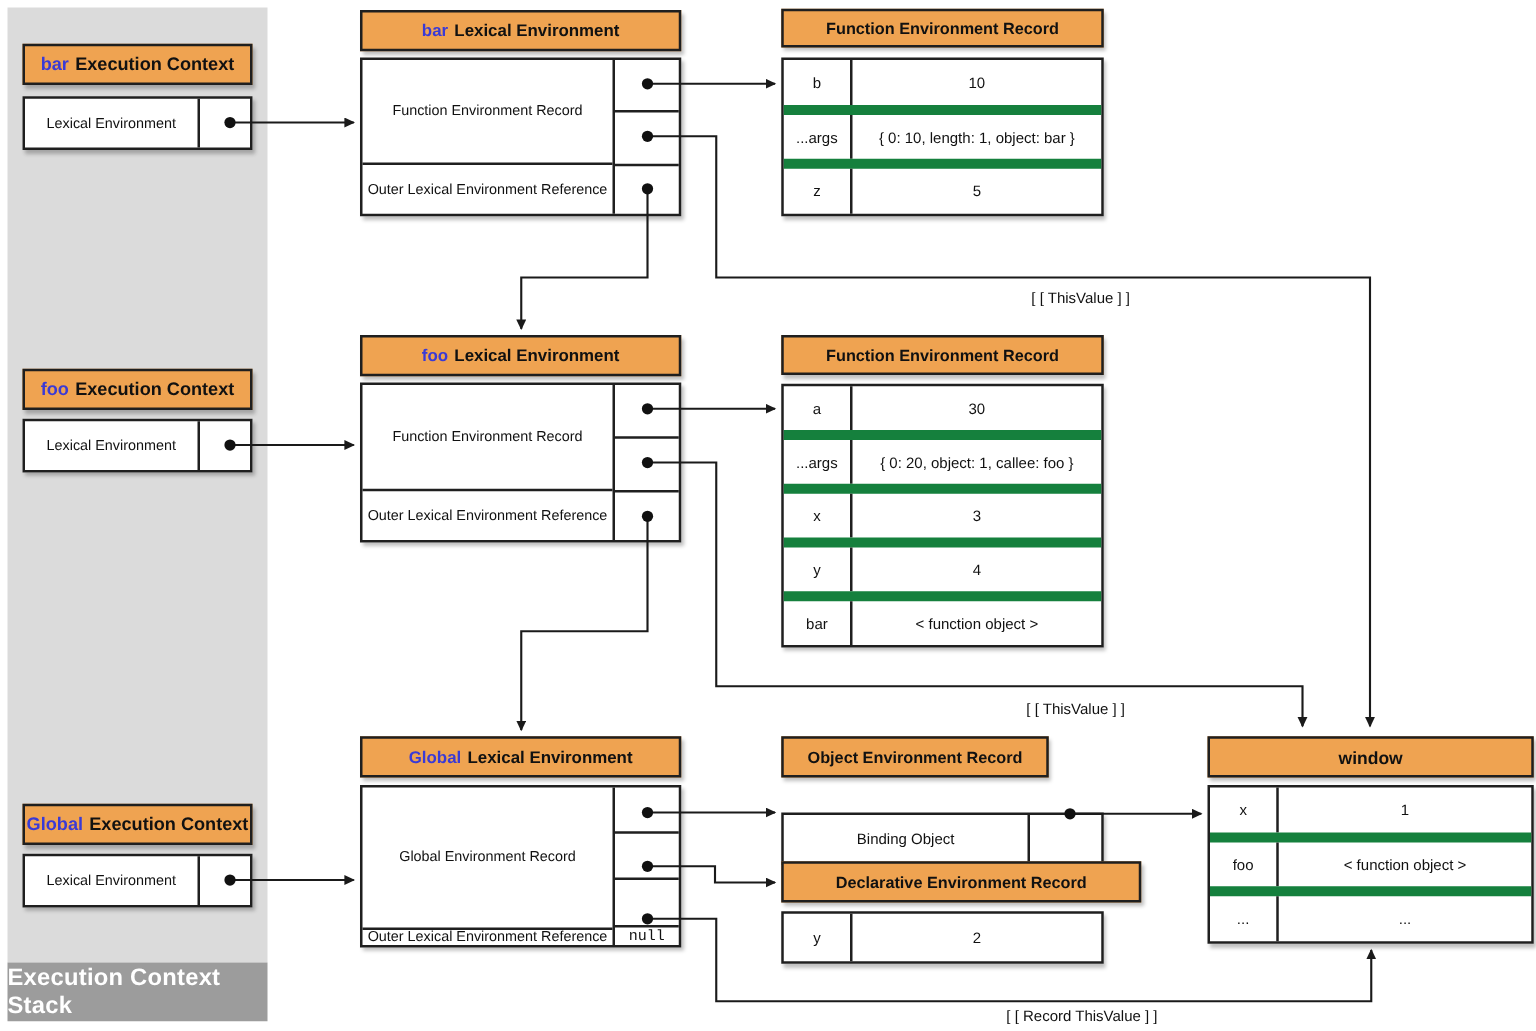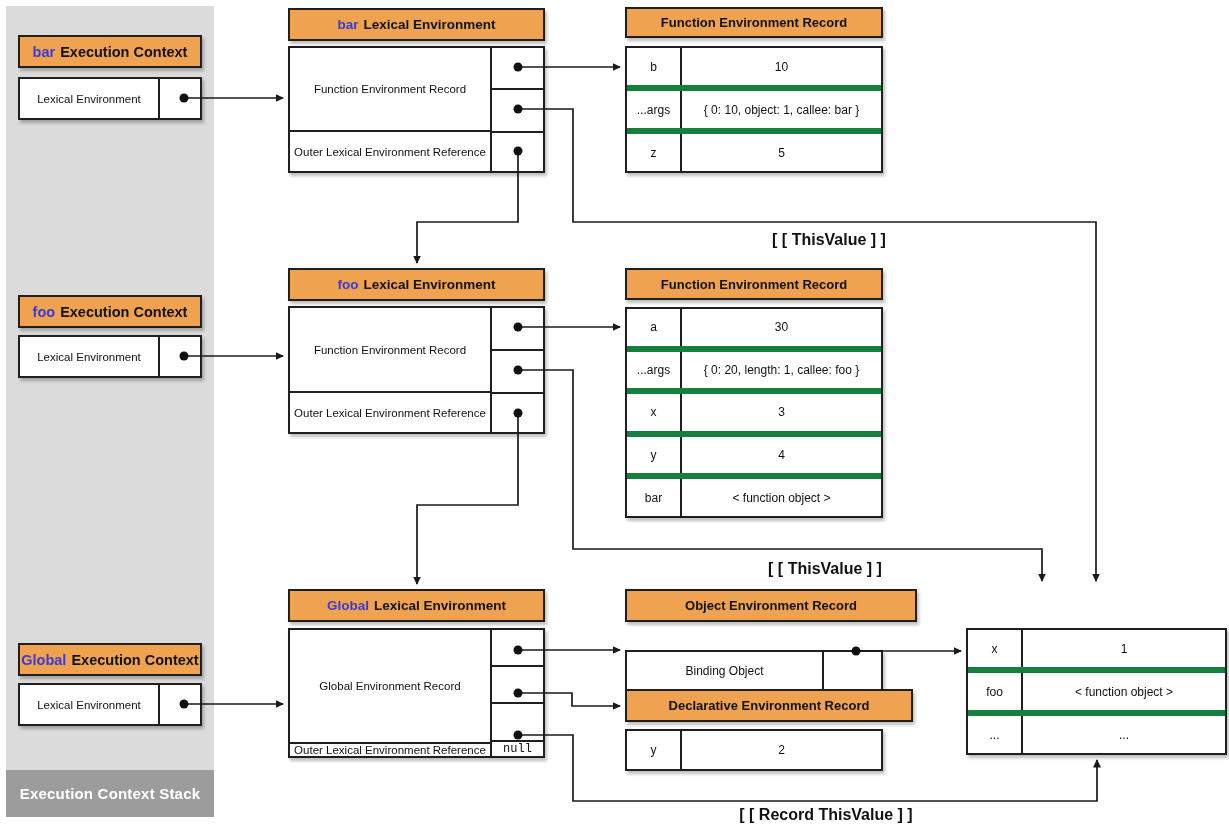--- a/index.html
+++ b/index.html
@@ -2,47 +2,47 @@
 <html><head>
 <meta charset="utf-8">
 <style>
   html,body { margin:0; padding:0; background:#ffffff; }
   body { font-family: "Liberation Sans", "DejaVu Sans", sans-serif; color:#111; }
   .canvas { position:relative; width:1229px; height:825px; background:#fff; overflow:hidden; }
   .abs { position:absolute; box-sizing:border-box; }
 
   
   .stack-bg { background:#dbdbdb; }
-  .stack-band { background:#9c9c9c; color:#ffffff; font-weight:bold; font-size:15px;
+  .stack-band { background:#9c9c9c; color:#ffffff; font-weight:bold; font-size:19px;
                 display:flex; align-items:center; justify-content:center; letter-spacing:.2px; }
 
   
   .hdr { background:#efa351; border:2px solid #1f1f1f; display:flex; align-items:center;
          justify-content:center; font-size:13.5px; font-weight:bold;
          box-shadow:2px 3px 3px rgba(0,0,0,0.25); white-space:pre; }
   .hdr.rec { font-size:13px; }
   .kw { color:#3a3ad6; margin-right:5px; }
 
   
   .tbl { background:#ffffff; border:2px solid #1f1f1f; display:flex;
          box-shadow:2px 3px 3px rgba(0,0,0,0.25); font-size:12px; }
   .col { display:flex; flex-direction:column; }
   .cell { display:flex; align-items:center; justify-content:center; text-align:center; padding:0 3px; }
   .bt { border-top:2px solid #1f1f1f; }
   .bl { border-left:2px solid #1f1f1f;font-family:Liberation Mono, monospace; }
   .grow { flex:1 1 auto; }
 
   
   .kv-row { display:flex; flex:1 1 0; }
-  .kv-row + .kv-row { border-top:6px solid #15803d; }
+  .kv-row + .kv-row { border-top:8px solid #15803d; }
   .kv-key { width:53px; border-right:2px solid #1f1f1f; display:flex; align-items:center; justify-content:center; }
   .kv-val { flex:1; display:flex; align-items:center; justify-content:center; padding:0 4px; }
 
   .small { font-size:11.5px; }
-  .lbl { font-size:16px; text-align:center; white-space:pre;font-weight:bold; }
+  .lbl { font-size:12px; text-align:right; white-space:pre; }
   svg.connectors { position:absolute; left:0; top:0; z-index:6; pointer-events:none; }
 </style>
 </head>
 <body>
 
 <div class="canvas">
 
   <div class="abs stack-bg" style="left:6px;top:6px;width:208px;height:764px"></div>
   <div class="abs stack-band" style="left:6px;top:770px;width:208px;height:47px">
     <span>Execution Context Stack</span>
@@ -88,21 +88,21 @@
   </div>
 
   <div class="abs hdr rec" style="left:625px;top:7px;width:258px;height:31px">Function Environment Record</div>
   <div class="abs tbl col" style="left:625px;top:46px;width:258px;height:127px;flex-direction:column">
     <div class="kv-row">
       <div class="kv-key">b</div>
       <div class="kv-val">10</div>
     </div>
     <div class="kv-row">
       <div class="kv-key">...args</div>
-      <div class="kv-val">{ 0: 10, object: 1, callee: bar }</div>
+      <div class="kv-val">{ 0: 10, length: 1, object: bar }</div>
     </div>
     <div class="kv-row">
       <div class="kv-key">z</div>
       <div class="kv-val">5</div>
     </div>
   </div>
 
   <div class="abs hdr" style="left:288px;top:268px;width:257px;height:33px">
     <span class="kw">foo</span><span>Lexical Environment</span>
   </div>
@@ -119,21 +119,21 @@
   </div>
 
   <div class="abs hdr rec" style="left:625px;top:268px;width:258px;height:32px">Function Environment Record</div>
   <div class="abs tbl col" style="left:625px;top:307px;width:258px;height:211px;flex-direction:column">
     <div class="kv-row">
       <div class="kv-key">a</div>
       <div class="kv-val">30</div>
     </div>
     <div class="kv-row">
       <div class="kv-key">...args</div>
-      <div class="kv-val">{ 0: 20, length: 1, callee: foo }</div>
+      <div class="kv-val">{ 0: 20, object: 1, callee: foo }</div>
     </div>
     <div class="kv-row">
       <div class="kv-key">x</div>
       <div class="kv-val">3</div>
     </div>
     <div class="kv-row">
       <div class="kv-key">y</div>
       <div class="kv-val">4</div>
     </div>
     <div class="kv-row">
@@ -151,34 +151,35 @@
       <div class="cell bt grow small">Outer Lexical Environment Reference</div>
     </div>
     <div class="col bl grow">
       <div class="cell" style="height:41px"></div>
       <div class="cell bt" style="height:42px"></div>
       <div class="cell bt" style="height:42px"></div>
       <div class="cell bt grow">null</div>
     </div>
   </div>
 
-  <div class="abs hdr rec" style="left:625px;top:589px;width:292px;height:33px">Object Environment Record</div>
+  <div class="abs hdr rec" style="left:625px;top:589px;width:214px;height:33px">Object Environment Record</div>
   <div class="abs tbl" style="left:625px;top:650px;width:258px;height:42px">
     <div class="cell grow">Binding Object</div>
     <div class="cell bl" style="width:51px"></div>
   </div>
 
   <div class="abs hdr rec" style="left:625px;top:689px;width:288px;height:33px">Declarative Environment Record</div>
   <div class="abs tbl col" style="left:625px;top:729px;width:258px;height:42px;flex-direction:column">
     <div class="kv-row">
       <div class="kv-key">y</div>
       <div class="kv-val">2</div>
     </div>
   </div>
 
+  <div class="abs hdr" style="left:966px;top:589px;width:261px;height:33px;font-size:14px">window</div>
   <div class="abs tbl col" style="left:966px;top:628px;width:261px;height:127px;flex-direction:column">
     <div class="kv-row">
       <div class="kv-key">x</div>
       <div class="kv-val">1</div>
     </div>
     <div class="kv-row">
       <div class="kv-key">foo</div>
       <div class="kv-val">&lt; function object &gt;</div>
     </div>
     <div class="kv-row">

